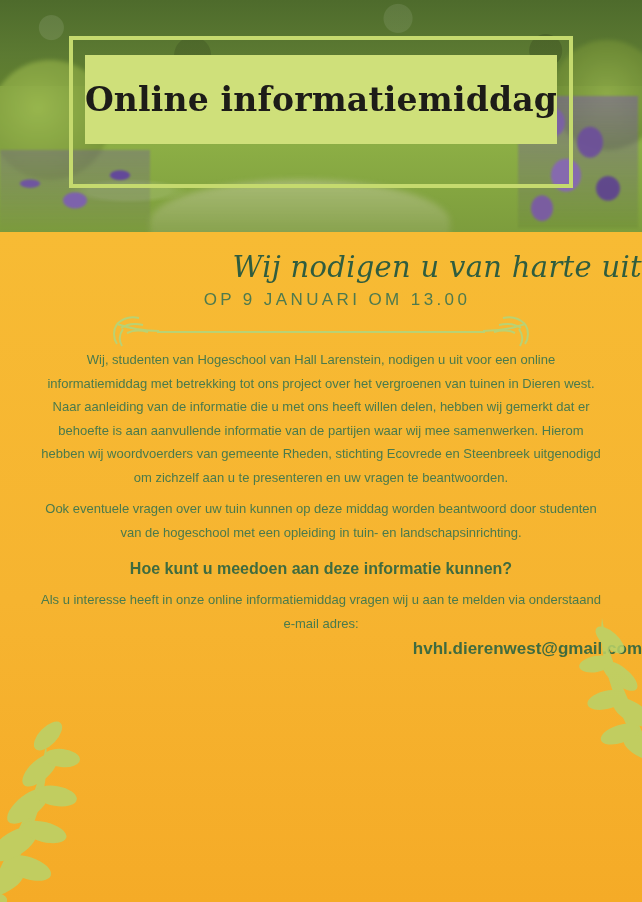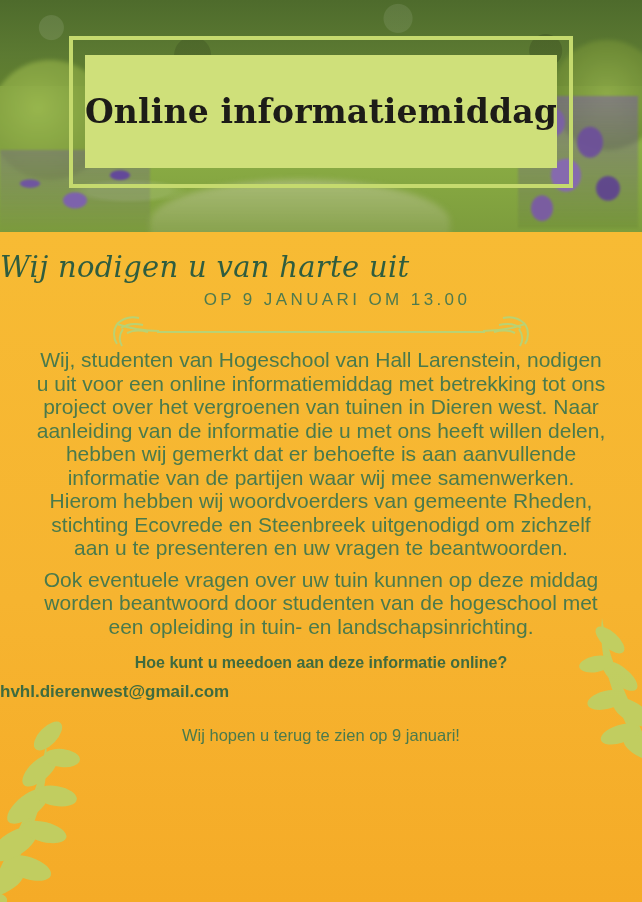--- a/index.html
+++ b/index.html
@@ -109,21 +109,21 @@
   .title-frame {
     position: absolute;
     left: 69px; top: 36px;
     width: 504px; height: 152px;
     border: 4px solid #c5da6e;
     box-sizing: border-box;
   }
   .title-box {
     position: absolute;
     left: 85px; top: 55px;
-    width: 472px; height: 113px;
+    width: 472px; height: 89px;
     background: #cfe07a;
     display: flex;
     align-items: center;
     justify-content: center;
     box-sizing: border-box;
   }
   .title-text {
     font-family: "DejaVu Serif", "Liberation Serif", serif;
     font-weight: bold;
     font-size: 33px;
@@ -147,21 +147,21 @@
     position: absolute;
     color: #b8d36a;
     opacity: .85;
     pointer-events: none;
   }
   .leaf-left { left: -30px; bottom: -20px; }
   .leaf-right { right: -26px; bottom: 120px; transform: scaleX(-1); }
 
   .invite {
     margin-top: 18px;
-    text-align: left;
+    text-align: right;
     font-family: "DejaVu Serif", "Liberation Serif", serif;
     font-style: italic;
     font-size: 29px;
     color: #2f5d3f;
     letter-spacing: .3px;
   }
   .date-line {
     margin-top: 6px;
     text-align: center;
     font-size: 17px;
@@ -199,28 +199,28 @@
   }
   .section-head.second {
     margin-top: 16px;
     margin-bottom: 10px;
   }
 
   .para {
     width: 570px;
     margin: 0 auto;
     text-align: center;
-    font-size: 21px;
+    font-size: 13px;
     line-height: 23.5px;
     color: #4a7a4c;
   }
   .para + .para { margin-top: 8px; }
 
   .email {
-    text-align: left;
+    text-align: right;
     font-size: 17px;
     font-weight: bold;
     color: #3f6b3f;
     margin: 4px 0 2px;
   }
 
   .closing {
     width: 570px;
     margin: 22px auto 0;
     text-align: center;
@@ -304,19 +304,19 @@
           <path d="M16 10 C12 16 12 24 16 30"></path>
           <path d="M22 15 C18 21 18 27 21 32"></path>
         </g>
       </svg>
     </div>
 
 
     <p class="para">Wij, studenten van Hogeschool van Hall Larenstein, nodigen u uit voor een online informatiemiddag met betrekking tot ons project over het vergroenen van tuinen in Dieren west. Naar aanleiding van de informatie die u met ons heeft willen delen, hebben wij gemerkt dat er behoefte is aan aanvullende informatie van de partijen waar wij mee samenwerken. Hierom hebben wij woordvoerders van gemeente Rheden, stichting Ecovrede en Steenbreek uitgenodigd om zichzelf aan u te presenteren en uw vragen te beantwoorden.</p>
     <p class="para">Ook eventuele vragen over uw tuin kunnen op deze middag worden beantwoord door studenten van de hogeschool met een opleiding in tuin- en landschapsinrichting.</p>
 
-    <div class="section-head second">Hoe kunt u meedoen aan deze informatie online?</div>
-
+    <div class="section-head second">Hoe kunt u meedoen aan deze informatie kunnen?</div>
+
+    <p class="para">Als u interesse heeft in onze online informatiemiddag vragen wij u aan te melden via onderstaand e-mail adres:</p>
     <div class="email">hvhl.dierenwest@gmail.com</div>
 
-    <p class="closing">Wij hopen u terug te zien op 9 januari!</p>
   </div>
 </div>
 
 </body></html>

